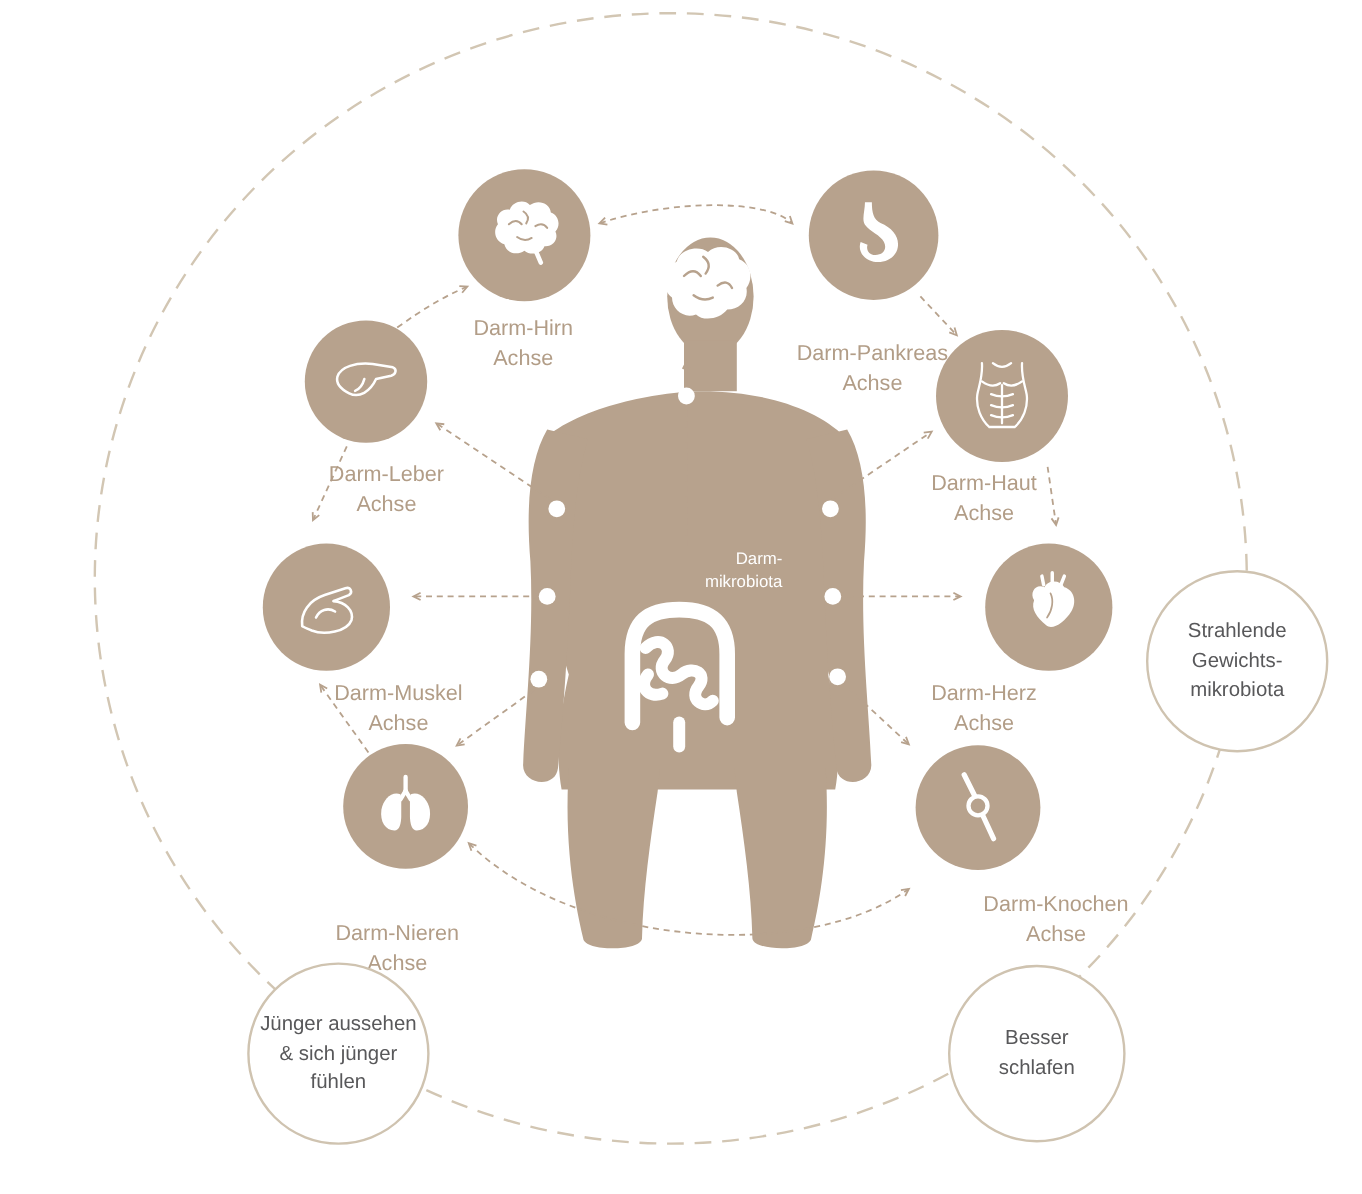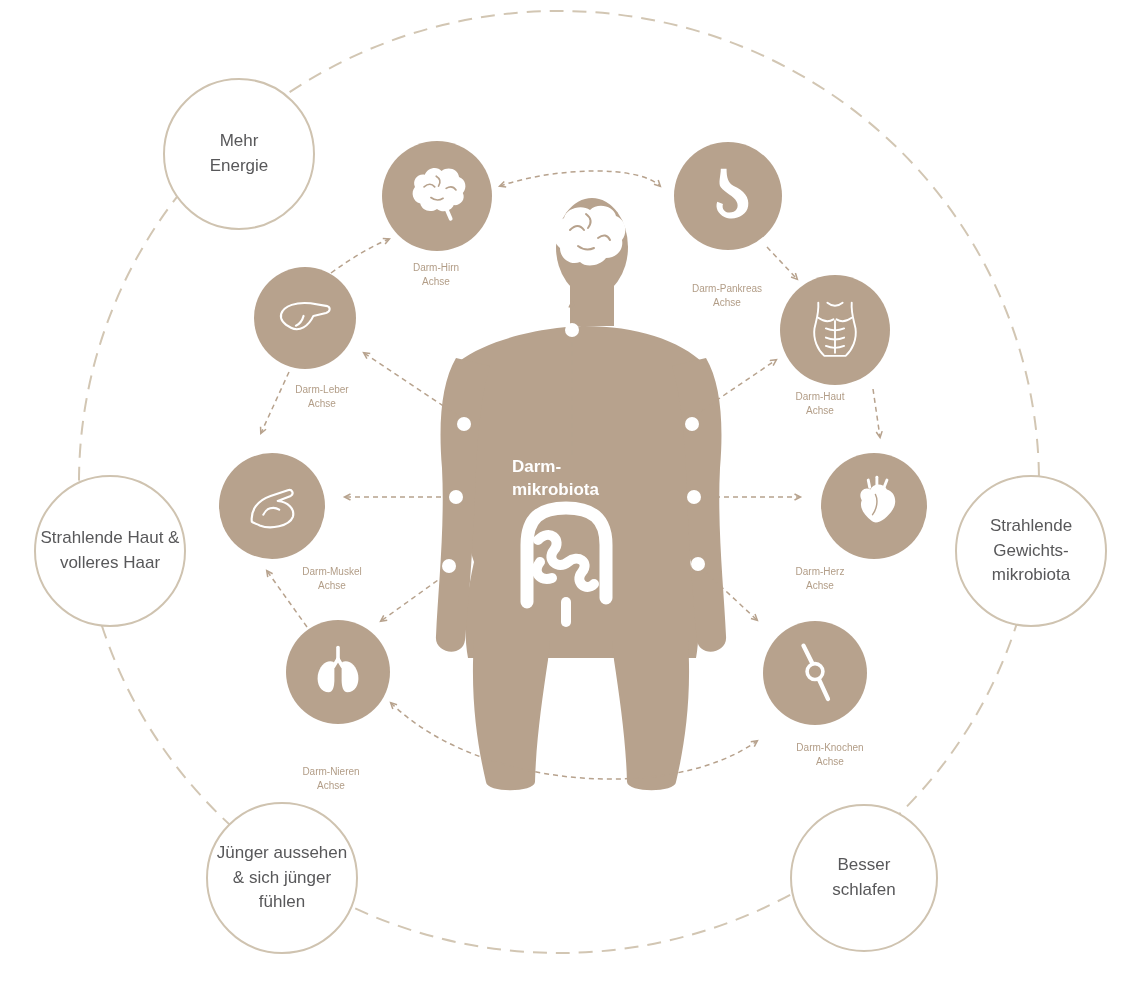--- a/index.html
+++ b/index.html
@@ -16,26 +16,26 @@
     text-align:center; color:#58585a; font-size:17px; line-height:1.45;
     z-index:3;
   }
   .organ-circle {
     position:absolute; border-radius:50%; background:#b7a28d;
     display:flex; align-items:center; justify-content:center;
     z-index:2;
   }
   .axis-label {
     position:absolute; text-align:center; color:#b29d87;
-    font-size:10px; line-height:1.4; z-index:2;
+    font-size:18px; line-height:1.4; z-index:2;
   }
   .center-label {
     position:absolute; left:512px; top:456px; width:140px;
-    text-align:left; color:#ffffff; font-weight:bold;
-    font-size:17px; line-height:1.35; z-index:2;
+    text-align:right; color:#ffffff; font-weight:normal;
+    font-size:14px; line-height:1.35; z-index:2;
   }
 </style>
 </head>
 <body>
 
 <div class="canvas">
 
   <svg class="overlay" width="1135" height="995" viewBox="0 0 1135 995">
     <defs>
       <marker id="arr" markerWidth="10" markerHeight="10" refX="6.5" refY="4" orient="auto-start-reverse" markerUnits="userSpaceOnUse">
@@ -212,37 +212,25 @@
     <span>Achse</span>
   </div>
   <div class="axis-label" style="left:750px;top:565px;width:140px;">
     <span>Darm-Herz</span><br>
     <span>Achse</span>
   </div>
   <div class="axis-label" style="left:261px;top:741px;width:140px;margin-top:24px;">
     <span>Darm-Nieren</span><br>
     <span>Achse</span>
   </div>
-  <div class="axis-label" style="left:760px;top:741px;width:140px;">
+  <div class="axis-label" style="left:810px;top:741px;width:140px;">
     <span>Darm-Knochen</span><br>
     <span>Achse</span>
   </div>
 
-  <div class="benefit" style="left:163px;top:78px;width:148px;height:148px;">
-    <div>
-      <span>Mehr</span><br>
-      <span>Energie</span>
-    </div>
-  </div>
-  <div class="benefit" style="left:34px;top:475px;width:148px;height:148px;">
-    <div>
-      <span>Strahlende Haut &amp;</span><br>
-      <span>volleres Haar</span>
-    </div>
-  </div>
   <div class="benefit" style="left:955px;top:475px;width:148px;height:148px;">
     <div>
       <span>Strahlende</span><br>
       <span>Gewichts-</span><br>
       <span>mikrobiota</span>
     </div>
   </div>
   <div class="benefit" style="left:206px;top:802px;width:148px;height:148px;justify-content:center;">
     <div>
       <span>Jünger aussehen</span><br>

